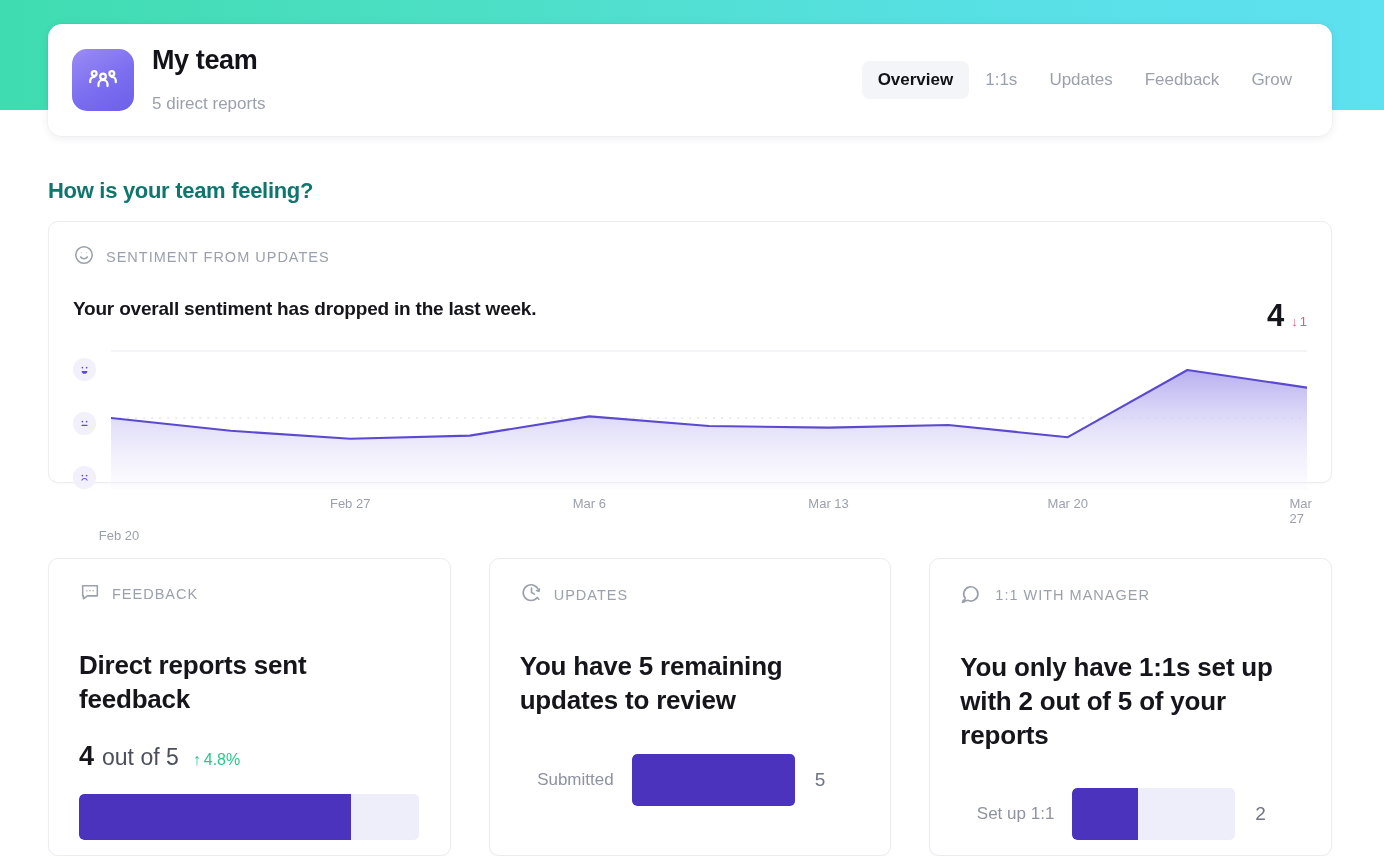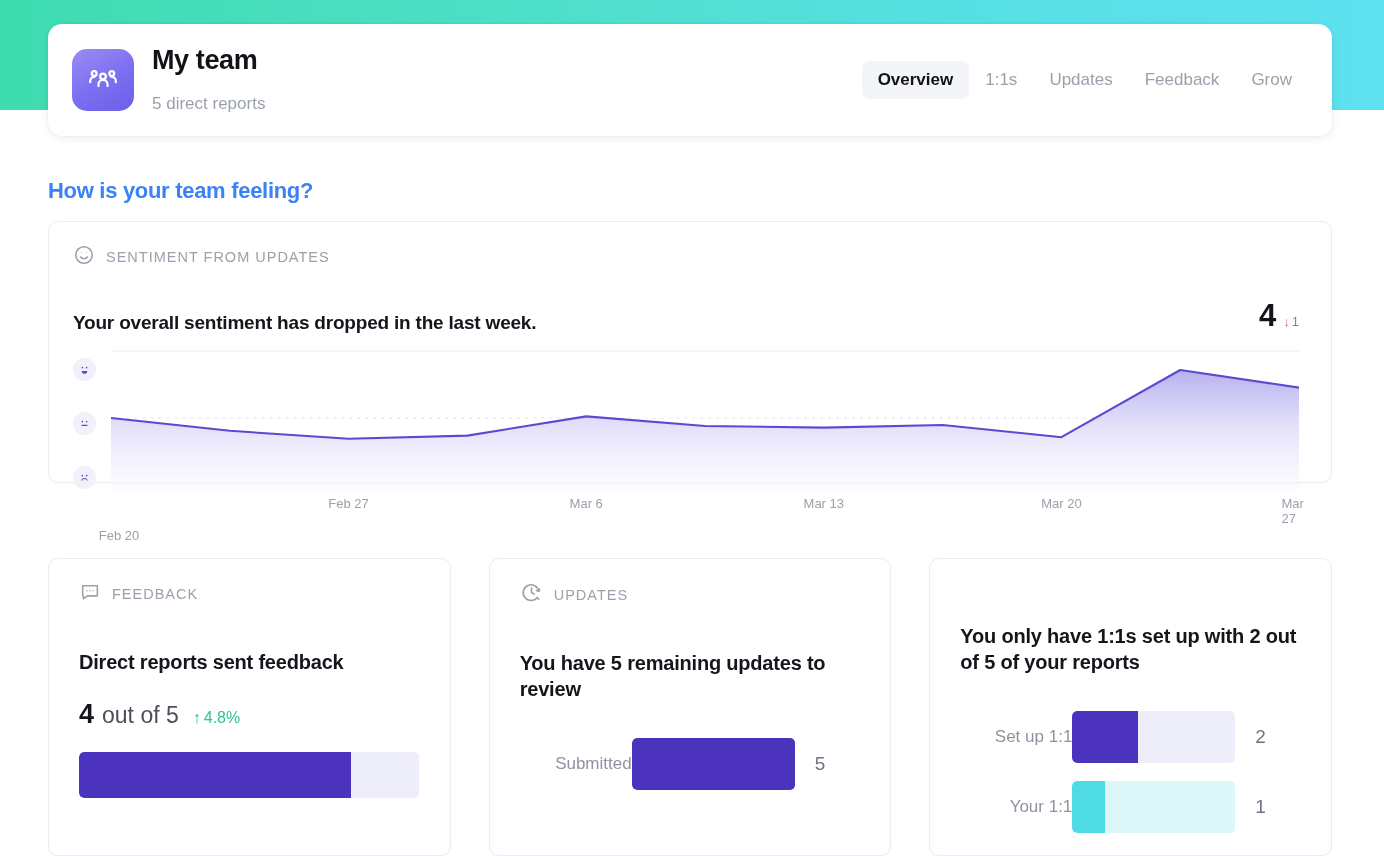--- a/index.html
+++ b/index.html
@@ -50,21 +50,21 @@
     font-size: 17px; color: #9ba1ac; padding: 9px 16px; border-radius: 8px;
     cursor: pointer; white-space: nowrap;
   }
   .nav-item.active {
     color: #111318; font-weight: bold; background: #f4f5f8;
   }
 
   
   .section-title {
     position: absolute; left: 48px; top: 178px;
-    font-size: 22px; font-weight: bold; color: #3b82f6; letter-spacing: -0.3px;
+    font-size: 22px; font-weight: bold; color: #0f766e; letter-spacing: -0.3px;
   }
 
   
   .card {
     background: #fff;
     border: 1px solid #ececf1;
     border-radius: 10px;
     box-shadow: 0 1px 2px rgba(20,20,60,0.03);
   }
   .card-label {
@@ -72,24 +72,24 @@
   }
   .card-label-text {
     font-size: 14.5px; letter-spacing: 1.0px; color: #9ba1ac; font-weight: normal;
     text-transform: uppercase;
   }
 
   
   .sentiment-card {
     position: absolute; left: 48px; top: 221px;
     width: 1284px; height: 262px;
-    padding: 22px 32px 0 24px;
+    padding: 22px 24px 0 24px;
   }
   .sentiment-head {
-    display: flex; align-items: flex-end; margin-top: 28px;
+    display: flex; align-items: flex-start; margin-top: 28px;
   }
   .sentiment-headline {
     font-size: 19px; font-weight: bold; color: #14161c; letter-spacing: -0.2px;
   }
   .sentiment-score {
     margin-left: auto; display: flex; align-items: baseline; gap: 7px;
   }
   .sentiment-score-num { font-size: 31px; font-weight: bold; color: #14161c; }
   .sentiment-delta { font-size: 13px; color: #e2597f; display: flex; align-items: center; gap: 2px; }
 
@@ -121,21 +121,21 @@
   .bottom-row {
     position: absolute; left: 48px; top: 558px;
     width: 1284px; display: flex; gap: 38px;
   }
   .bottom-card {
     width: 403px; height: 298px;
     padding: 22px 26px 0 30px;
     overflow: hidden;
   }
   .bottom-headline {
-    font-size: 20px; font-weight: bold; color: #14161c; letter-spacing: -0.2px;
+    font-size: 26px; font-weight: bold; color: #14161c; letter-spacing: -0.2px;
     line-height: 1.3; margin-top: 42px;
   }
 
   
   .fb-ratio {
     display: flex; align-items: baseline; gap: 8px; margin-top: 24px;
   }
   .fb-big { font-size: 27px; font-weight: bold; color: #14161c; }
   .fb-outof { font-size: 23px; color: #4a4f5a; font-weight: normal; }
   .fb-trend { font-size: 16px; color: #2dc58b; display: flex; align-items: center; gap: 3px; margin-left: 6px; }
@@ -145,21 +145,21 @@
   }
   .fb-bar-fill { height: 100%; background: #4c33bd; border-radius: 5px 0 0 5px; }
 
   
   .metric-rows { margin-top: 36px; }
   .metric-row {
     display: flex; align-items: center; height: 52px; margin-bottom: 18px;
   }
   .metric-label {
     font-size: 17px; color: #8d93a0; width: 112px; text-align: right;
-    flex: 0 0 auto;
+    padding-right: 18px; flex: 0 0 auto;
   }
   .metric-track {
     width: 163px; height: 52px; border-radius: 5px; overflow: hidden; flex: 0 0 auto;
     position: relative;
   }
   .metric-fill { height: 100%; border-radius: 5px 0 0 5px; }
   .metric-value { font-size: 19px; color: #6f7584; margin-left: 20px; }
 
   .icon-stroke { stroke-width: 1.7; fill: none; stroke-linecap: round; stroke-linejoin: round; }
 </style>
@@ -341,20 +341,31 @@
           <span class="metric-label">Submitted</span>
           <span class="metric-track" id="upd-track-0" style="background: rgb(238, 237, 250);">
             <span class="metric-fill" id="upd-fill-0" style="width: 100%; background: rgb(76, 51, 189); display: block;"></span>
           </span>
           <span class="metric-value">5</span>
         </div>
       </div>
     </div>
 
     <div class="card bottom-card">
+      <div class="card-label">
+        <span>
+          <svg width="24" height="24" viewBox="0 0 24 24">
+            <g stroke="#9ba1ac" class="icon-stroke">
+              <path d="M5.2 17.2a7.1 7.1 0 1 1 2.6 2.1l-3.5 0.9z"></path>
+              <path d="M3.4 19.2l-0.9 2.1 2.2-0.7"></path>
+            </g>
+          </svg>
+        </span>
+        <span class="card-label-text">1:1 WITH MANAGER</span>
+      </div>
 
       <div class="bottom-headline">You only have 1:1s set up with 2 out of 5 of your reports</div>
 
       <div class="metric-rows">
         <div class="metric-row">
           <span class="metric-label">Set up 1:1</span>
           <span class="metric-track" id="ooo-track-0" style="background: rgb(238, 237, 250);">
             <span class="metric-fill" id="ooo-fill-0" style="width: 40%; background: rgb(76, 51, 189); display: block;"></span>
           </span>
           <span class="metric-value">2</span>

